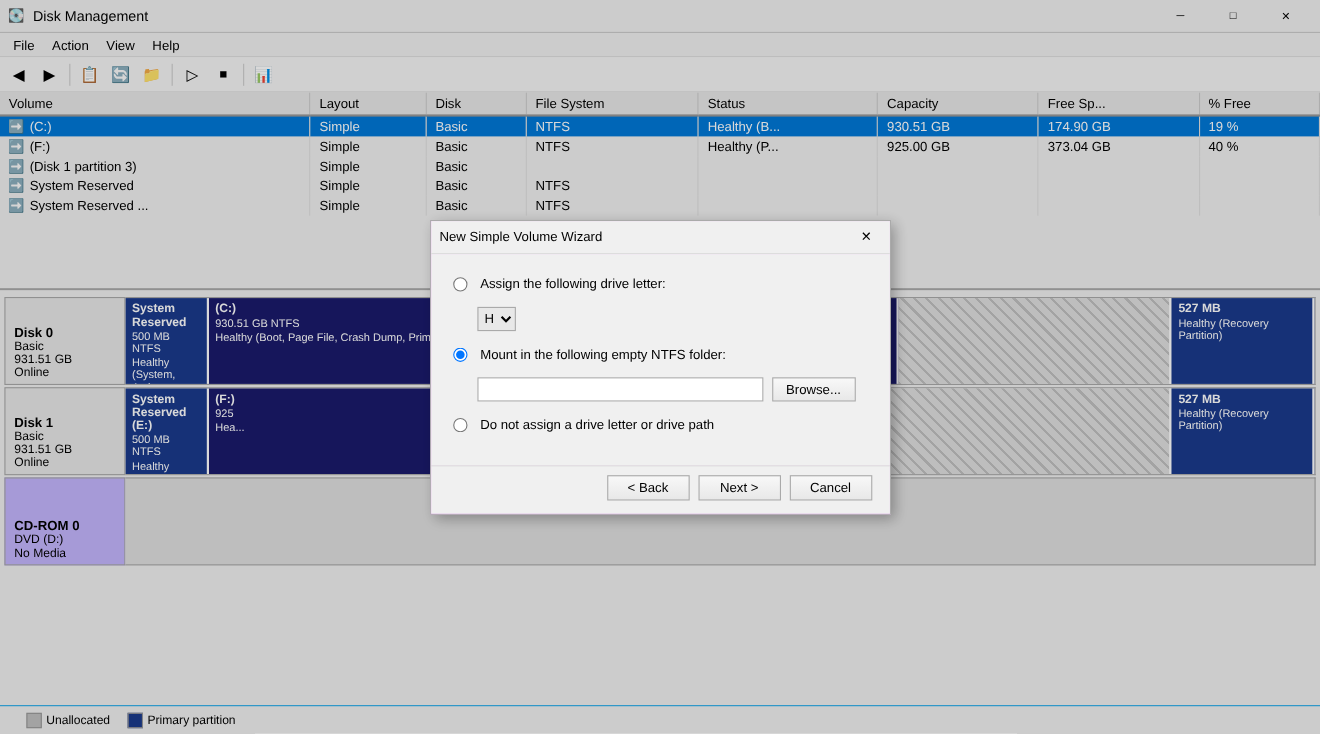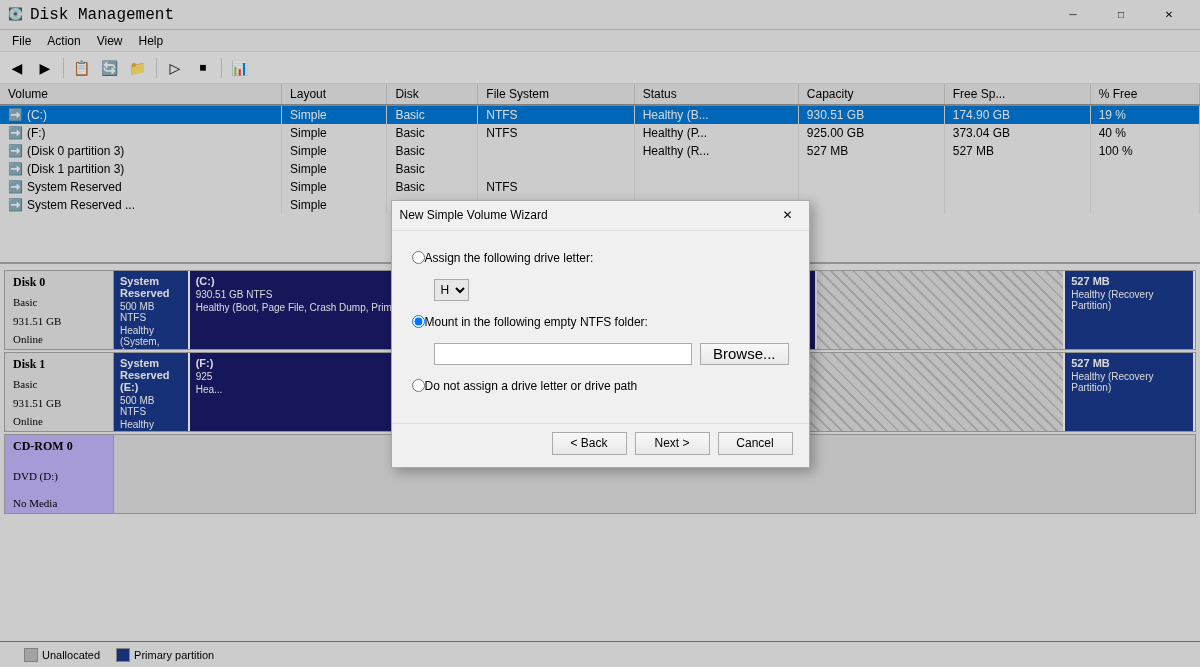--- a/index.html
+++ b/index.html
@@ -9,21 +9,21 @@
     .title-bar {
       height: 30px;
       background: #f0f0f0;
       display: flex;
       align-items: center;
       padding: 0 8px;
       border-bottom: 1px solid #ccc;
       user-select: none;
     }
     .title-bar-icon { width: 16px; height: 16px; margin-right: 6px; }
-    .title-bar-text { flex: 1; font-size: 16px; font-family: Liberation Mono, monospace; }
+    .title-bar-text { flex: 1; font-size: 13px; }
     .title-bar-controls { display: flex; gap: 2px; }
     .title-bar-btn {
       width: 46px; height: 30px; border: none; background: transparent;
       cursor: pointer; font-size: 10px; display: flex; align-items: center; justify-content: center;
     }
 
     
     .menu-bar {
       height: 22px;
       background: #f0f0f0;
@@ -97,23 +97,22 @@
       margin: 2px 4px;
     }
     .disk-label {
       width: 110px;
       min-width: 110px;
       background: #e8e8e8;
       border: 1px solid #aaa;
       padding: 4px 8px;
       display: flex;
       flex-direction: column;
-      justify-content: space-between;
+      justify-content: flex-end;
       font-size: 11px;
-      font-family: Liberation Serif, serif;
     }
     .disk-label .disk-name { font-weight: bold; font-size: 12px; }
     .disk-partitions {
       flex: 1;
       display: flex;
       border: 1px solid #aaa;
       border-left: none;
       overflow: hidden;
     }
     .partition {
@@ -193,23 +192,23 @@
       border-bottom: 1px solid #e0e0e0;
     }
     .dialog-header-title { font-size: 14px; font-weight: bold; margin-bottom: 6px; }
     .dialog-header-desc { font-size: 11px; color: #444; }
     .dialog-body {
       padding: 20px 20px 16px 20px;
       background: #f0f0f0;
     }
     .radio-option {
       display: flex;
-      align-items: flex-start;
+      align-items: flex-end;
       margin-bottom: 14px;
-      gap: 0;
+      gap: 12px;
     }
     .radio-option input[type=radio] { cursor: pointer; }
     .radio-option label { cursor: pointer; }
     .drive-letter-row {
       display: flex;
       align-items: center;
       margin-left: 22px;
       margin-bottom: 14px;
       gap: 8px;
     }
@@ -224,21 +223,21 @@
       width: 260px; height: 22px;
       border: 1px solid #aaa;
       padding: 2px 4px;
       font-size: 12px;
       background: #fff;
     }
     .browse-btn {
       height: 22px; padding: 0 12px;
       border: 1px solid #aaa;
       background: linear-gradient(to bottom, #f8f8f8, #e8e8e8);
-      cursor: pointer; font-size: 15px;
+      cursor: pointer; font-size: 12px;
     }
     .drive-select {
       height: 22px; padding: 0 2px;
       border: 1px solid #aaa;
       background: #e8e8e8;
       font-size: 12px;
       cursor: pointer;
     }
     .dialog-footer {
       display: flex;
@@ -323,30 +322,20 @@
             <td><span style="margin-right:4px;">➡️</span>(F:)</td>
             <td>Simple</td>
             <td>Basic</td>
             <td>NTFS</td>
             <td>Healthy (P...</td>
             <td>925.00 GB</td>
             <td>373.04 GB</td>
             <td>40 %</td>
           </tr>
           <tr>
-            <td><span style="margin-right:4px;">➡️</span>(Disk 0 partition 3)</td>
-            <td>Simple</td>
-            <td>Basic</td>
-            <td></td>
-            <td>Healthy (R...</td>
-            <td>527 MB</td>
-            <td>527 MB</td>
-            <td>100 %</td>
-          </tr>
-          <tr>
             <td><span style="margin-right:4px;">➡️</span>(Disk 1 partition 3)</td>
             <td>Simple</td>
             <td>Basic</td>
             <td></td>
             <td></td>
             <td></td>
             <td></td>
             <td></td>
           </tr>
           <tr>

